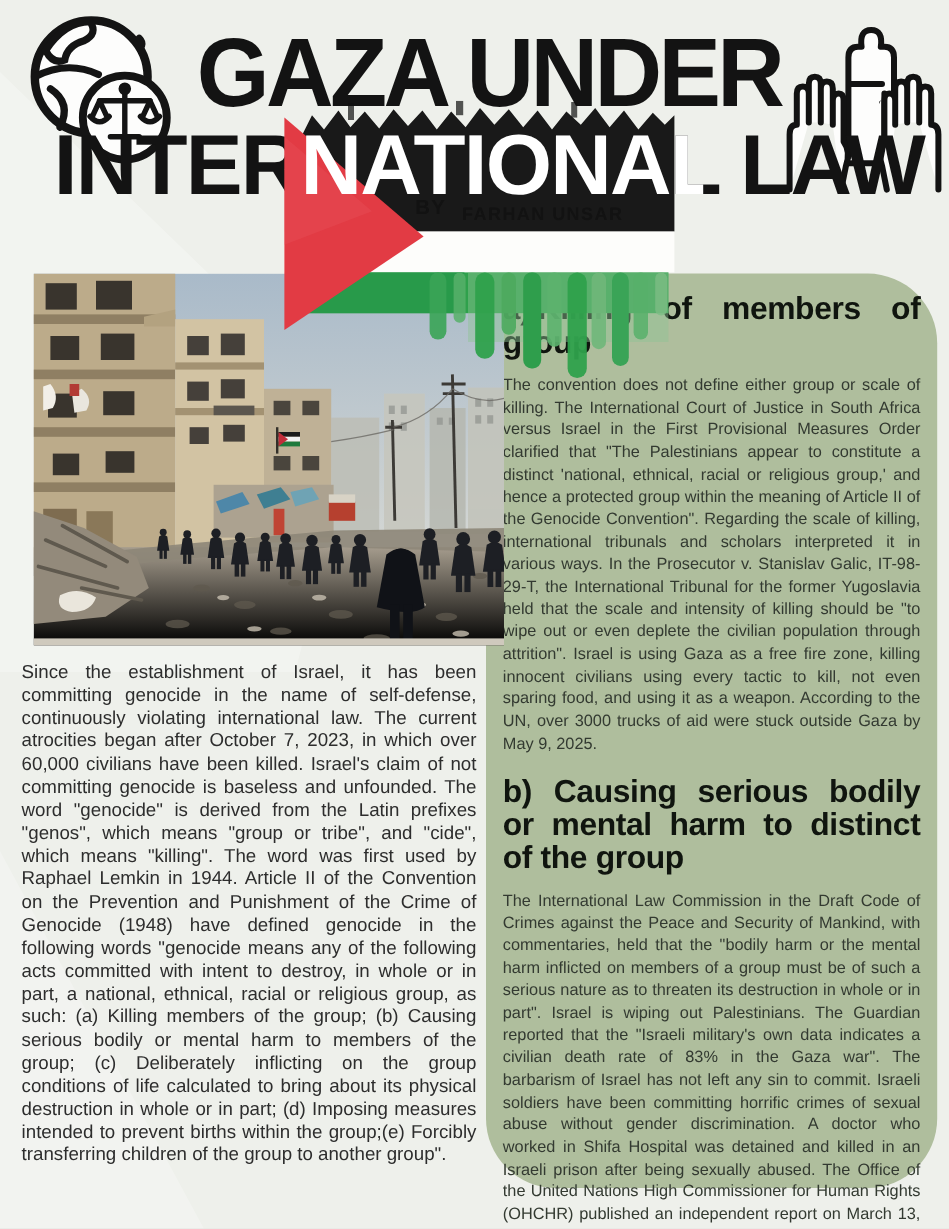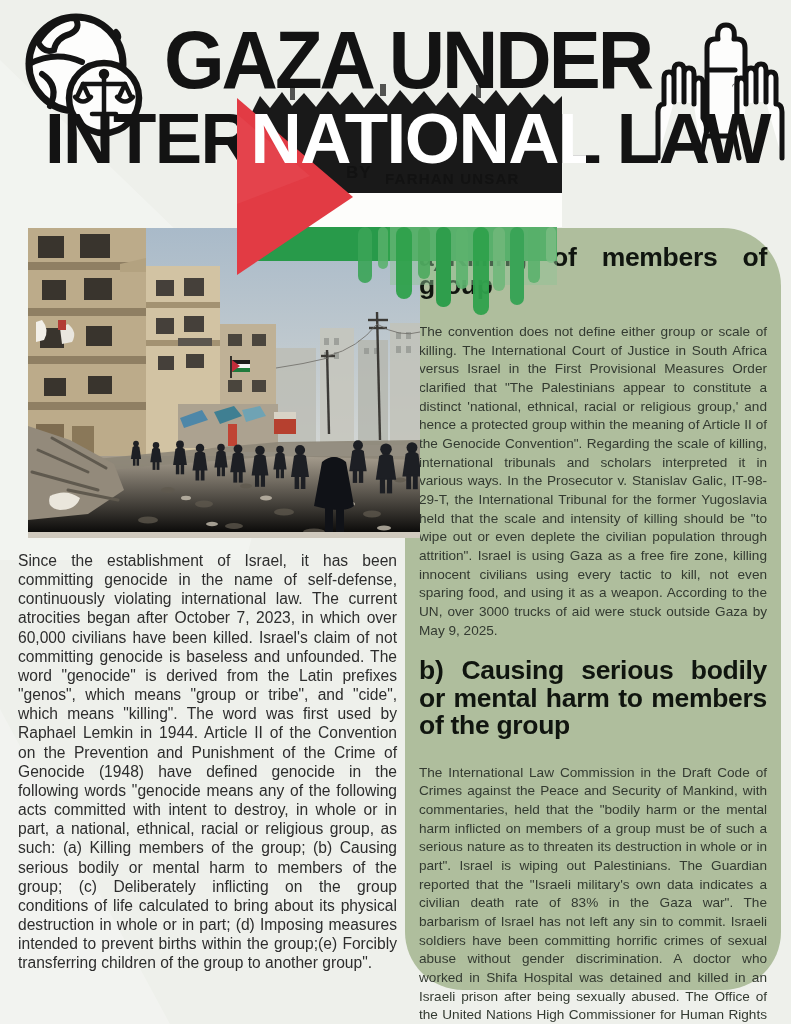--- a/index.html
+++ b/index.html
@@ -31,21 +31,21 @@
   
   .left-col{position:absolute;left:18px;top:551px;width:379px;z-index:12;
             font-size:15.6px;line-height:19.15px;color:#2d2d2d;text-align:justify;}
 
   
   .panel{position:absolute;left:405px;top:228px;width:376px;height:762px;background:#afbe9d;
          border-radius:6px 58px 58px 58px;z-index:5;}
   .panel-inner{position:relative;z-index:35;padding:16px 14px 0 14px;}
   .sec-heading{font-size:26.5px;line-height:27.5px;font-weight:700;color:#10150f;
                text-align:justify;letter-spacing:-.3px;}
-  .sec-body{font-size:13.6px;line-height:18.65px;color:#333a31;text-align:justify;margin-top:24px;}
+  .sec-body{font-size:13.6px;line-height:18.65px;color:#333a31;text-align:justify;margin-top:13px;}
   #sec-a .h-label{padding-right:6px;}
   #sec-b .h-label{padding-right:18px;}
   #sec-b{margin-top:17px;}
 
   .page-number{position:absolute;right:7px;bottom:2px;font-family:"DejaVu Serif",serif;
                font-weight:700;font-size:27px;color:#1d2a20;z-index:12;}
 </style>
 </head>
 <body>
 
@@ -308,21 +308,21 @@
   <div class="panel">
     <div class="panel-inner">
       <div id="sec-a">
         <div class="sec-heading">
           <span class="h-label">a)</span><span>Killing of members of group</span>
         </div>
         <div class="sec-body">The convention does not define either group or scale of killing. The International Court of Justice in South Africa versus Israel in the First Provisional Measures Order clarified that "The Palestinians appear to constitute a distinct 'national, ethnical, racial or religious group,' and hence a protected group within the meaning of Article II of the Genocide Convention". Regarding the scale of killing, international tribunals and scholars interpreted it in various ways. In the Prosecutor v. Stanislav Galic, IT-98-29-T, the International Tribunal for the former Yugoslavia held that the scale and intensity of killing should be "to wipe out or even deplete the civilian population through attrition". Israel is using Gaza as a free fire zone, killing innocent civilians using every tactic to kill, not even sparing food, and using it as a weapon. According to the UN, over 3000 trucks of aid were stuck outside Gaza by May 9, 2025.</div>
       </div>
       <div id="sec-b">
         <div class="sec-heading">
-          <span class="h-label">b)</span><span>Causing serious bodily or mental harm to members of the group</span>
+          <span class="h-label">b)</span><span>Causing serious bodily or mental harm to distinct of the group</span>
         </div>
         <div class="sec-body">The International Law Commission in the Draft Code of Crimes against the Peace and Security of Mankind, with commentaries, held that the "bodily harm or the mental harm inflicted on members of a group must be of such a serious nature as to threaten its destruction in whole or in part". Israel is wiping out Palestinians. The Guardian reported that the "Israeli military's own data indicates a civilian death rate of 83% in the Gaza war". The barbarism of Israel has not left any sin to commit. Israeli soldiers have been committing horrific crimes of sexual abuse without gender discrimination. A doctor who worked in Shifa Hospital was detained and killed in an Israeli prison after being sexually abused. The Office of the United Nations High Commissioner for Human Rights (OHCHR) published an independent report on March 13, 2025, named "More than a human can bear: Israel's systematic use of sexual, reproductive and other forms of gender-based violence since 7 October 2023" in which it detailed Israel's violence towards the Palestinian people.</div>
       </div>
     </div>
   </div>
 
   <div class="page-number">5</div>
 
 </div>
 

